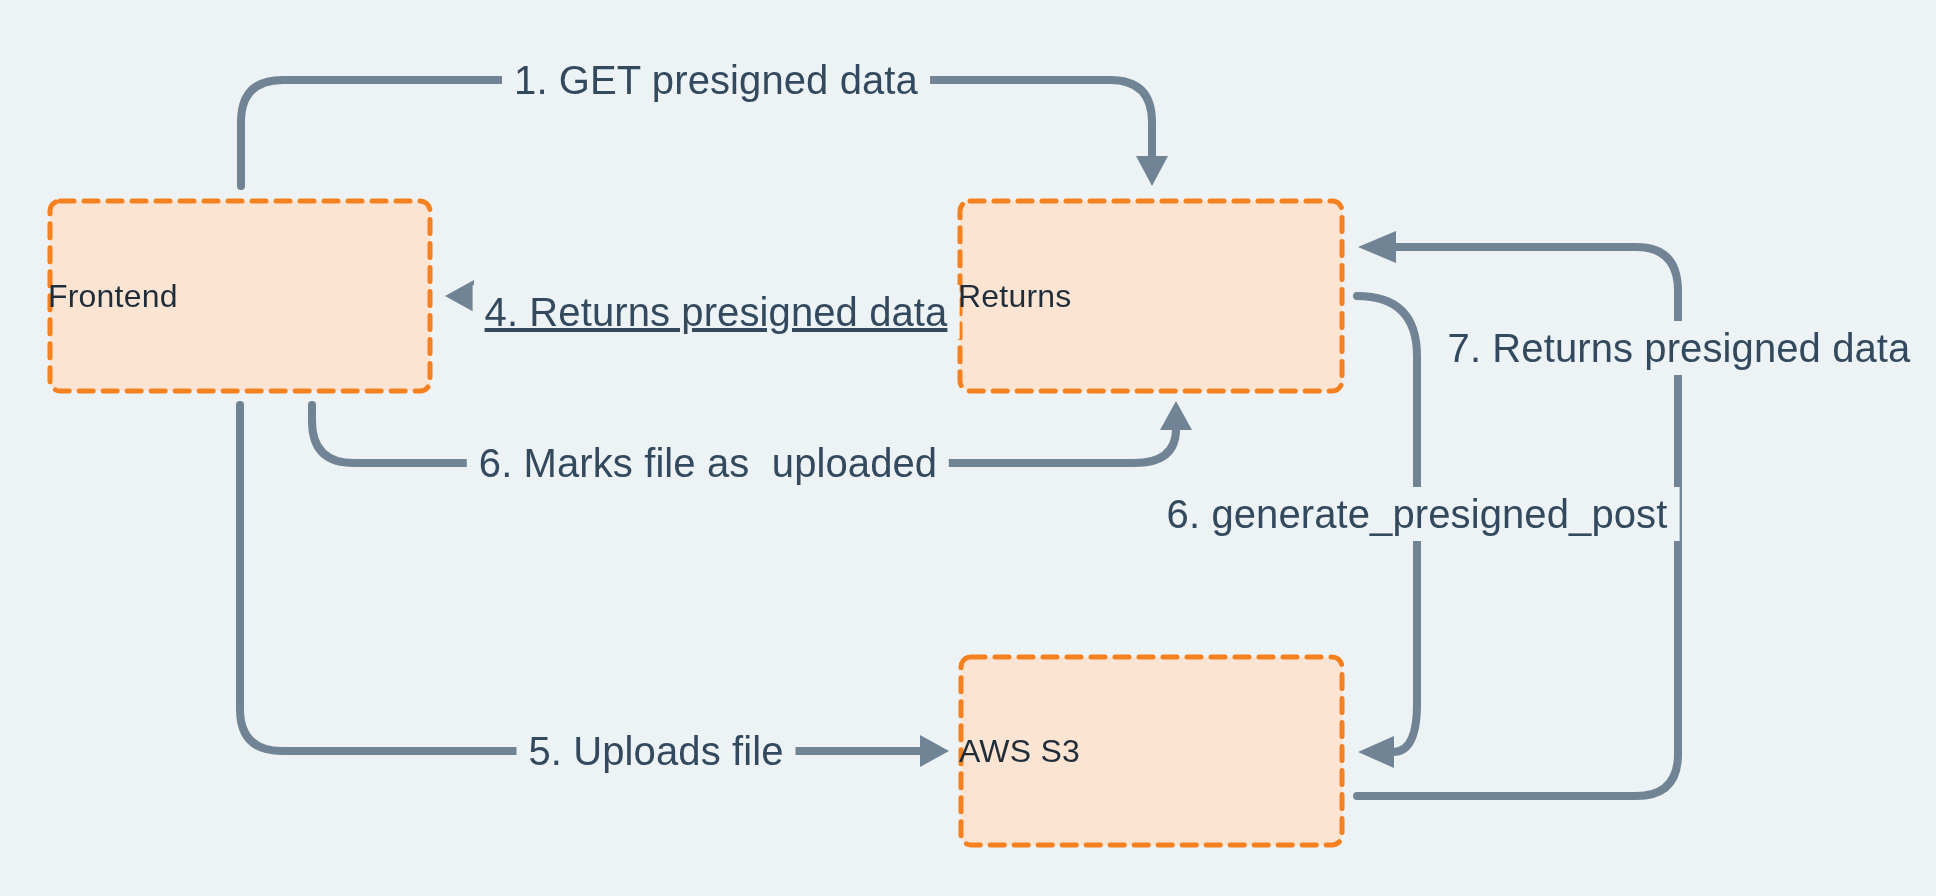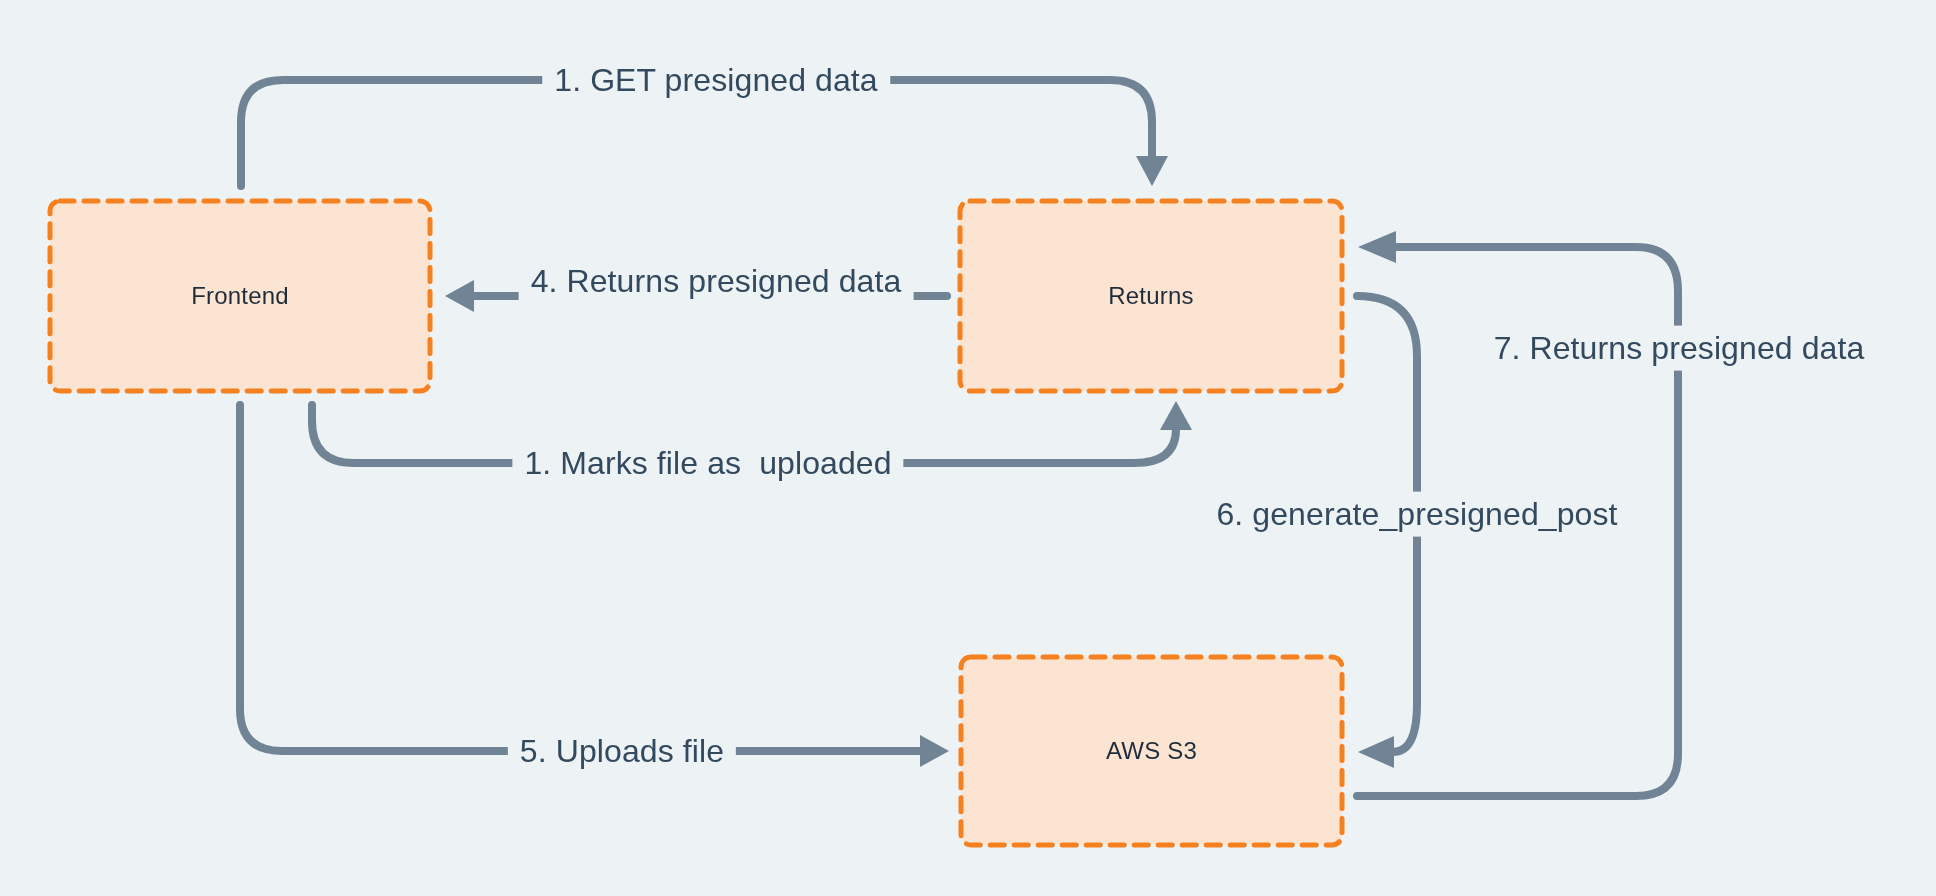--- a/index.html
+++ b/index.html
@@ -22,30 +22,30 @@
   .arrow-line{
     fill:none;
     stroke:var(--arrow,#718495);
     stroke-width:8;
     stroke-linecap:round;
     stroke-linejoin:round;
   }
   .arrow-head{fill:var(--arrow,#718495);stroke:none;}
   .node-label{
     position:absolute;
-    display:flex;align-items:center;justify-content:center;
+    display:flex;align-items:center;
     color:var(--node-text,#1f2d3b);
-    font-size:24px;font-weight:500;letter-spacing:0.2px;
+    font-size:32px;font-weight:500;letter-spacing:0.2px;
   }
   .edge-label{
     position:absolute;
     transform:translate(-50%,-50%);
     background:var(--background,#edf2f5);
     color:var(--label-text,#33495e);
-    font-size:32px;font-weight:500;letter-spacing:0.1px;
+    font-size:40px;font-weight:500;letter-spacing:0.1px;
     padding:4px 12px;
     white-space:pre;
     line-height:1.15;
   }
 </style>
 </head>
 <body>
 
 <div class="canvas">
 
@@ -92,17 +92,17 @@
   <div class="node-label" style="left:958px;top:199px;width:386px;height:194px;">
     <span>Returns</span>
   </div>
   <div class="node-label" style="left:959px;top:655px;width:385px;height:192px;">
     <span>AWS S3</span>
   </div>
 
   <div class="edge-label" style="left:716px;top:80px;">1. GET presigned data</div>
   <div class="edge-label" style="left:1417px;top:514px;">6. generate_presigned_post</div>
   <div class="edge-label" style="left:1679px;top:348px;">7. Returns presigned data</div>
-  <div class="edge-label" style="left:716px;top:281px;">4. Returns presigned data</div>
-  <div class="edge-label" style="left:622px;top:751px;">5. Uploads file</div>
-  <div class="edge-label" style="left:708px;top:463px;">1. Marks file as  uploaded</div>
+  <div class="edge-label" style="left:716px;top:312px;text-decoration:underline;">4. Returns presigned data</div>
+  <div class="edge-label" style="left:656px;top:751px;">5. Uploads file</div>
+  <div class="edge-label" style="left:708px;top:463px;">6. Marks file as  uploaded</div>
 
 </div>
 
 </body></html>

